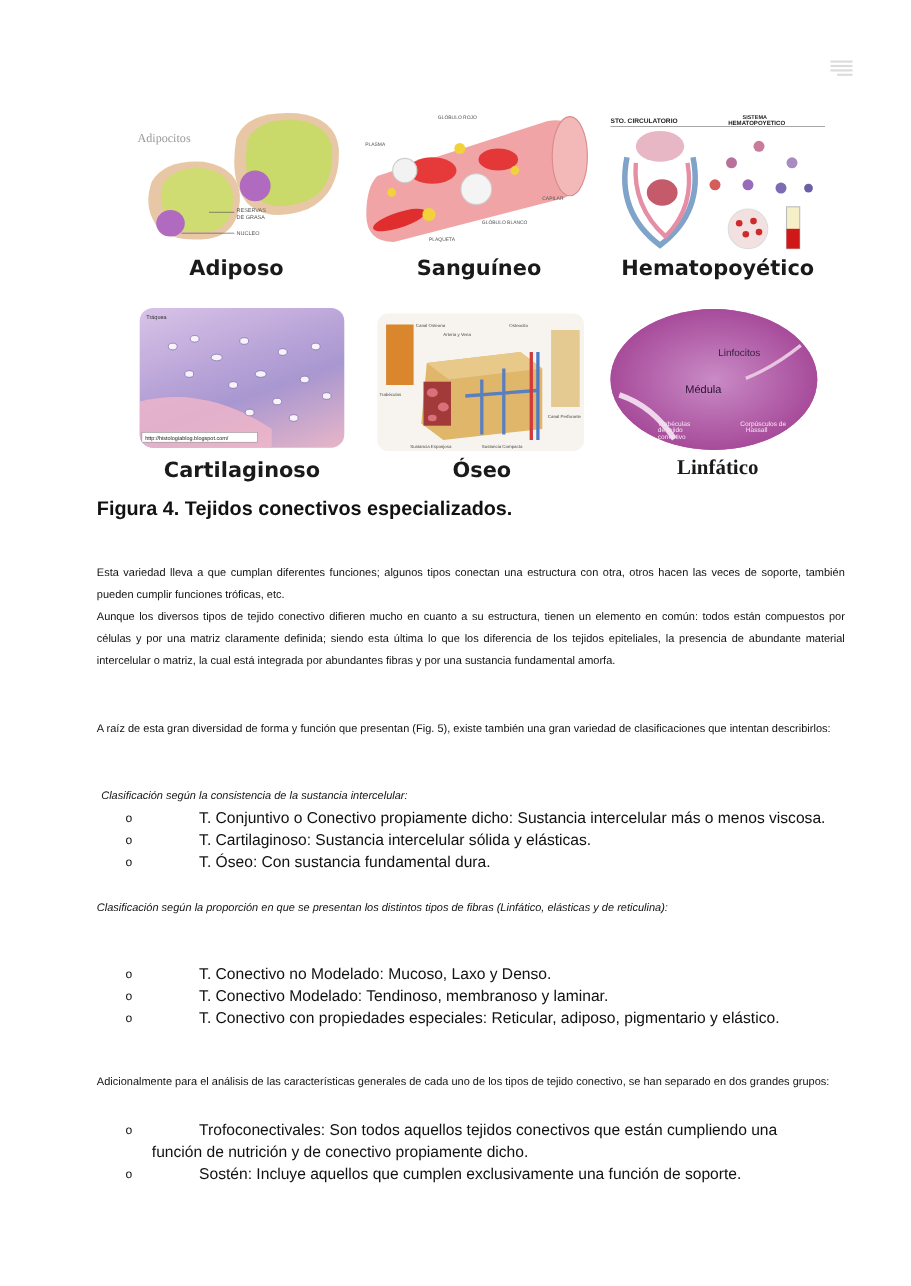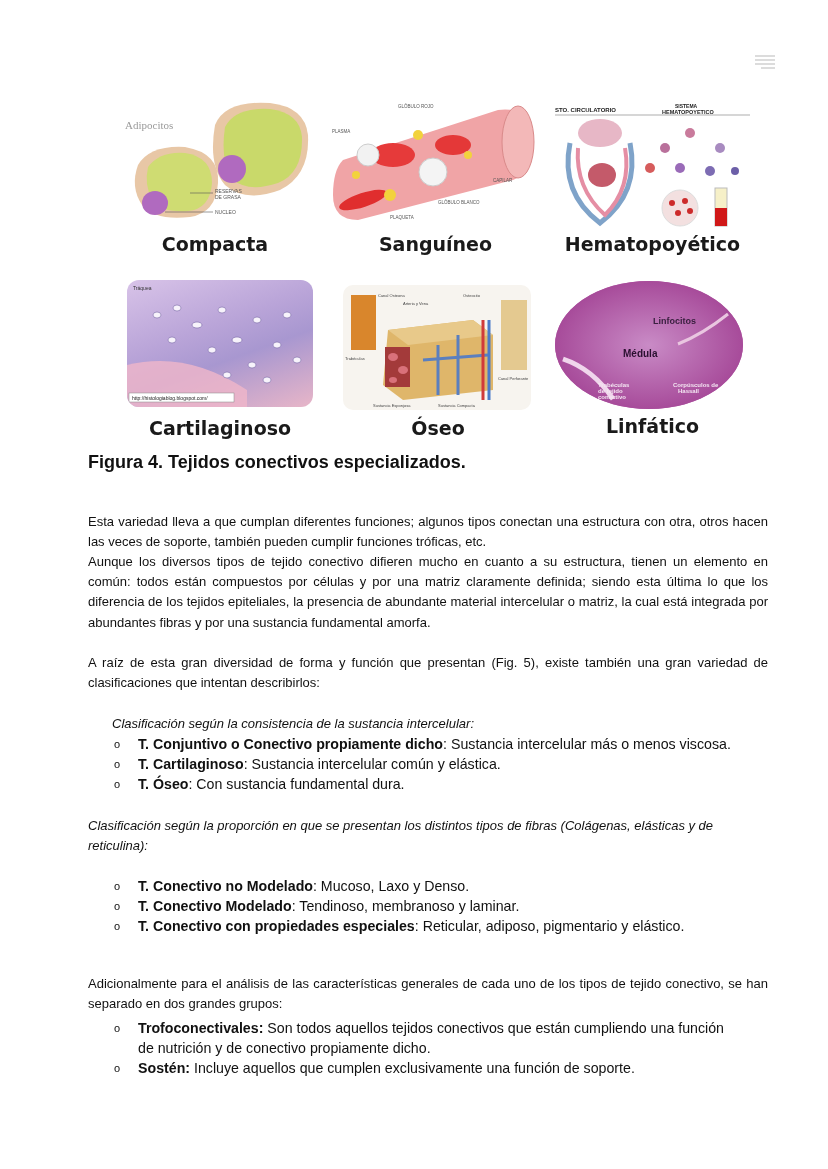--- a/index.html
+++ b/index.html
@@ -4,26 +4,26 @@
 <style>
   html, body { margin: 0; padding: 0; background: #ffffff; }
   body { width: 828px; height: 1169px; position: relative; overflow: hidden; font-family: "Liberation Sans", sans-serif; color: #111; }
   .corner-icon { position: absolute; left: 755px; top: 55px; width: 20px; height: 14px; }
   .corner-icon div { height: 2px; background: #dcdcdc; margin-bottom: 2px; }
   .figure { position: absolute; left: 110px; top: 95px; width: 650px; height: 355px; }
   .fig-cell { position: absolute; }
   .fig-img { position: absolute; overflow: hidden; text-align: right; }
   .fig-label { position: absolute; width: 100%; text-align: center; font-family: "DejaVu Sans", sans-serif; font-weight: bold; font-size: 19px; color: #1a1a1a; }
   .fig-caption { position: absolute; left: 88px; top: 452px; font-weight: bold; font-size: 18px; }
-  .para { position: absolute; left: 88px; width: 680px; font-size: 13px; line-height: 20.2px; text-align: justify; }
+  .para { position: absolute; left: 88px; width: 680px; font-size: 10px; line-height: 20.2px; text-align: justify; }
   .italic { font-style: italic; }
   .list { position: absolute; left: 88px; width: 700px; font-size: 14.2px; line-height: 20.2px; margin: 0; padding: 0; list-style: none; }
   .list li { position: relative; padding-left: 50px; }
   .bullet { position: absolute; left: 26px; top: 0; font-size: 11px; }
-  b { font-weight: bold; }
+  b { font-weight: normal; margin-left: 43px; }
   svg { display: block; }
 </style>
 </head>
 <body>
 
 <div class="corner-icon">
   <div></div>
     <div></div>
     <div></div>
     <div style="width:70%;margin-left:30%"></div>
@@ -41,21 +41,21 @@
         <path d="M18 70 Q30 50 65 52 Q100 58 98 88 Q96 118 70 122 Q35 126 22 110 Q10 92 18 70Z" fill="#e8c7a6"></path>
         <path d="M28 72 Q40 56 65 58 Q92 62 92 88 Q90 114 68 116 Q40 118 32 104 Q24 90 28 72Z" fill="#cfdc72"></path>
         <ellipse cx="35" cy="108" rx="13" ry="12" fill="#b06abf"></ellipse>
         <text x="95" y="98" font-size="5" fill="#555">RESERVAS</text>
         <text x="95" y="104" font-size="5" fill="#555">DE GRASA</text>
         <text x="95" y="119" font-size="5" fill="#555">NUCLEO</text>
         <line x1="70" y1="98" x2="93" y2="98" stroke="#555" stroke-width="0.6"></line>
         <line x1="45" y1="117" x2="93" y2="117" stroke="#555" stroke-width="0.6"></line>
       </svg>
     </div>
-    <div class="fig-label" style="top:138px;">Compacta</div>
+    <div class="fig-label" style="top:138px;">Adiposo</div>
   </div>
 
   <div class="fig-cell" style="left:440px;top:0;width:205px;height:170px;">
     <div class="fig-img" style="left:0;top:8px;width:205px;height:128px;">
       <svg width="205" height="128" viewBox="0 0 205 128">
         <text x="5" y="9" font-size="6" font-weight="bold" fill="#222">STO. CIRCULATORIO</text>
         <text x="125" y="5" font-size="5" font-weight="bold" fill="#222">SISTEMA</text>
         <text x="112" y="11" font-size="5.5" font-weight="bold" fill="#222">HEMATOPOYETICO</text>
         <line x1="5" y1="12" x2="200" y2="12" stroke="#777" stroke-width="0.6"></line>
         <ellipse cx="50" cy="30" rx="22" ry="14" fill="#e7b7c6"></ellipse>
@@ -155,59 +155,59 @@
         <text x="2" y="75" font-size="4" fill="#444">Trabéculas</text>
         <text x="155" y="95" font-size="4" fill="#444">Canal Perforante</text>
         <text x="30" y="122" font-size="4" fill="#444">Sustancia Esponjosa</text>
         <text x="95" y="122" font-size="4" fill="#444">Sustancia Compacta</text>
       </svg>
     </div>
     <div class="fig-label" style="top:140px;">Óseo</div>
   </div>
 
   <div class="fig-cell" style="left:440px;top:182px;width:205px;height:170px;">
-    <div class="fig-img" style="left:3px;top:2px;width:192px;height:132px;font-weight:bold;">
+    <div class="fig-img" style="left:3px;top:2px;width:192px;height:132px;">
       <svg width="192" height="132" viewBox="0 0 192 132">
         <ellipse cx="96" cy="66" rx="94" ry="64" fill="#b65fa8"></ellipse>
         <ellipse cx="96" cy="66" rx="94" ry="64" fill="url(#lymphGrad)"></ellipse>
         <defs>
           <radialGradient id="lymphGrad">
             <stop offset="0%" stop-color="#c98bc6"></stop>
             <stop offset="100%" stop-color="#a74b9a"></stop>
           </radialGradient>
         </defs>
         <path d="M10 80 Q40 90 60 120" stroke="#f0d6ec" stroke-width="5" fill="none"></path>
         <path d="M125 65 Q150 55 175 35" stroke="#e9c6e0" stroke-width="3" fill="none"></path>
         <text x="100" y="45" font-size="9" fill="#3a2040">Linfocitos</text>
         <text x="70" y="78" font-size="10" fill="#2a1030">Médula</text>
         <text x="45" y="108" font-size="6" fill="#f4e6f2">Trabéculas</text>
         <text x="45" y="114" font-size="6" fill="#f4e6f2">de tejido</text>
         <text x="45" y="120" font-size="6" fill="#f4e6f2">conectivo</text>
         <text x="120" y="108" font-size="6" fill="#f4e6f2">Corpúsculos de</text>
         <text x="125" y="114" font-size="6" fill="#f4e6f2">Hassall</text>
       </svg>
     </div>
-    <div class="fig-label" style="top:138px;">Linfático</div>
+    <div class="fig-label" style="top:138px;font-family:Liberation Serif, serif;">Linfático</div>
   </div>
 </div>
 
 <div class="fig-caption">Figura 4. Tejidos conectivos especializados.</div>
 
 <div class="para" style="top:512px;">Esta variedad lleva a que cumplan diferentes funciones; algunos tipos conectan una estructura con otra, otros hacen las veces de soporte, también pueden cumplir funciones tróficas, etc.</div>
 <div class="para" style="top:552px;">Aunque los diversos tipos de tejido conectivo difieren mucho en cuanto a su estructura, tienen un elemento en común: todos están compuestos por células y por una matriz claramente definida; siendo esta última lo que los diferencia de los tejidos epiteliales, la presencia de abundante material intercelular o matriz, la cual está integrada por abundantes fibras y por una sustancia fundamental amorfa.</div>
 <div class="para" style="top:653px;">A raíz de esta gran diversidad de forma y función que presentan (Fig. 5), existe también una gran variedad de clasificaciones que intentan describirlos:</div>
 
-<div class="para italic" style="top:714px;left:92px;margin-left:20px;">Clasificación según la consistencia de la sustancia intercelular:</div>
+<div class="para italic" style="top:714px;left:92px;">Clasificación según la consistencia de la sustancia intercelular:</div>
 <ul class="list" style="top:734px;">
   <li><span class="bullet">o</span><b>T. Conjuntivo o Conectivo propiamente dicho</b><span>: Sustancia intercelular más o menos viscosa.</span></li>
-  <li><span class="bullet">o</span><b>T. Cartilaginoso</b><span>: Sustancia intercelular común y elástica.</span></li>
+  <li><span class="bullet">o</span><b>T. Cartilaginoso</b><span>: Sustancia intercelular sólida y elásticas.</span></li>
   <li><span class="bullet">o</span><b>T. Óseo</b><span>: Con sustancia fundamental dura.</span></li>
 </ul>
 
-<div class="para italic" style="top:816px;width:660px;text-align:left;">Clasificación según la proporción en que se presentan los distintos tipos de fibras (Colágenas, elásticas y de reticulina):</div>
+<div class="para italic" style="top:816px;width:660px;text-align:left;">Clasificación según la proporción en que se presentan los distintos tipos de fibras (Linfático, elásticas y de reticulina):</div>
 <ul class="list" style="top:876px;">
   <li><span class="bullet">o</span><b>T. Conectivo no Modelado</b><span>: Mucoso, Laxo y Denso.</span></li>
   <li><span class="bullet">o</span><b>T. Conectivo Modelado</b><span>: Tendinoso, membranoso y laminar.</span></li>
   <li><span class="bullet">o</span><b>T. Conectivo con propiedades especiales</b><span>: Reticular, adiposo, pigmentario y elástico.</span></li>
 </ul>
 
 <div class="para" style="top:958px;margin-top:16px;">Adicionalmente para el análisis de las características generales de cada uno de los tipos de tejido conectivo, se han separado en dos grandes grupos:</div>
 <ul class="list" style="top:1018px;width:640px;">
   <li><span class="bullet">o</span><b>Trofoconectivales:</b><span> Son todos aquellos tejidos conectivos que están cumpliendo una función de nutrición y de conectivo propiamente dicho.</span></li>
   <li><span class="bullet">o</span><b>Sostén:</b><span> Incluye aquellos que cumplen exclusivamente una función de soporte.</span></li>

